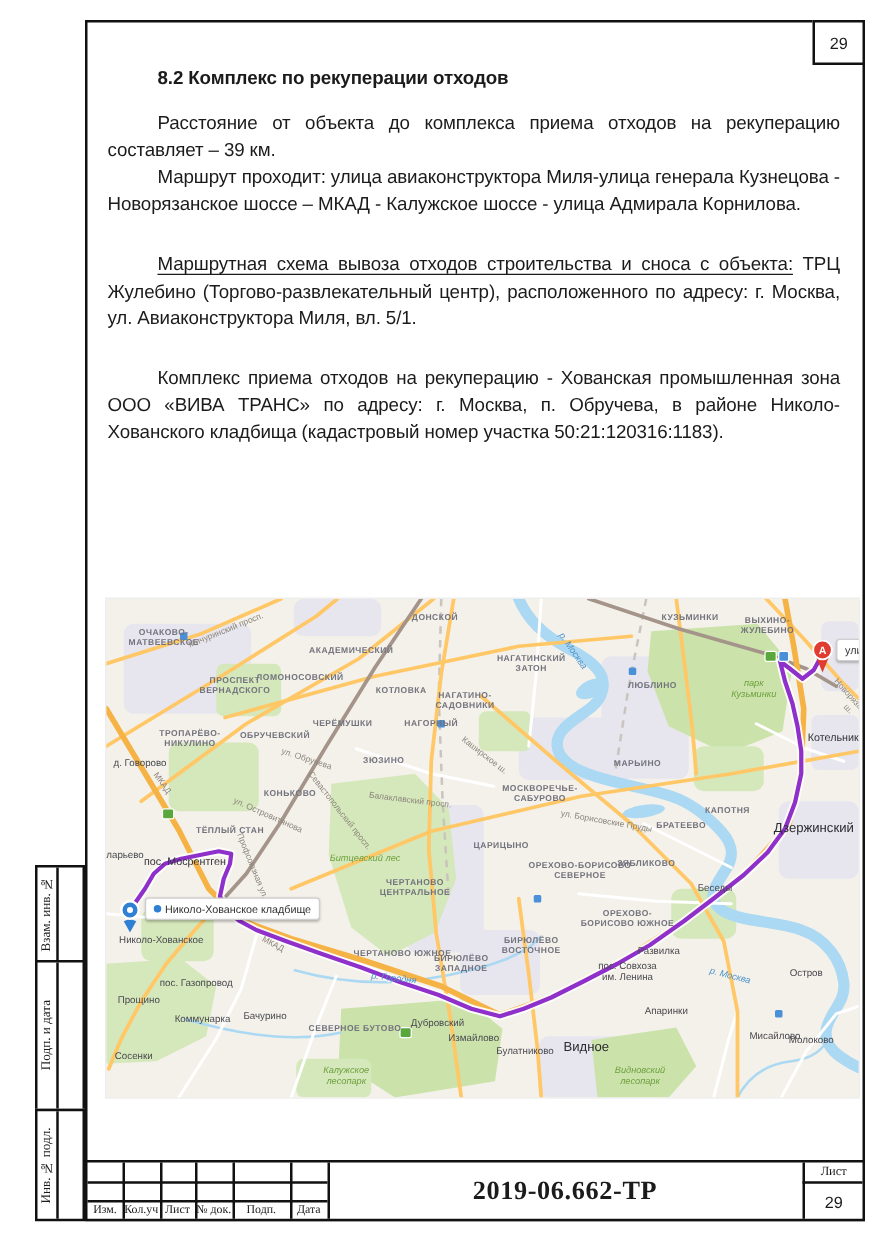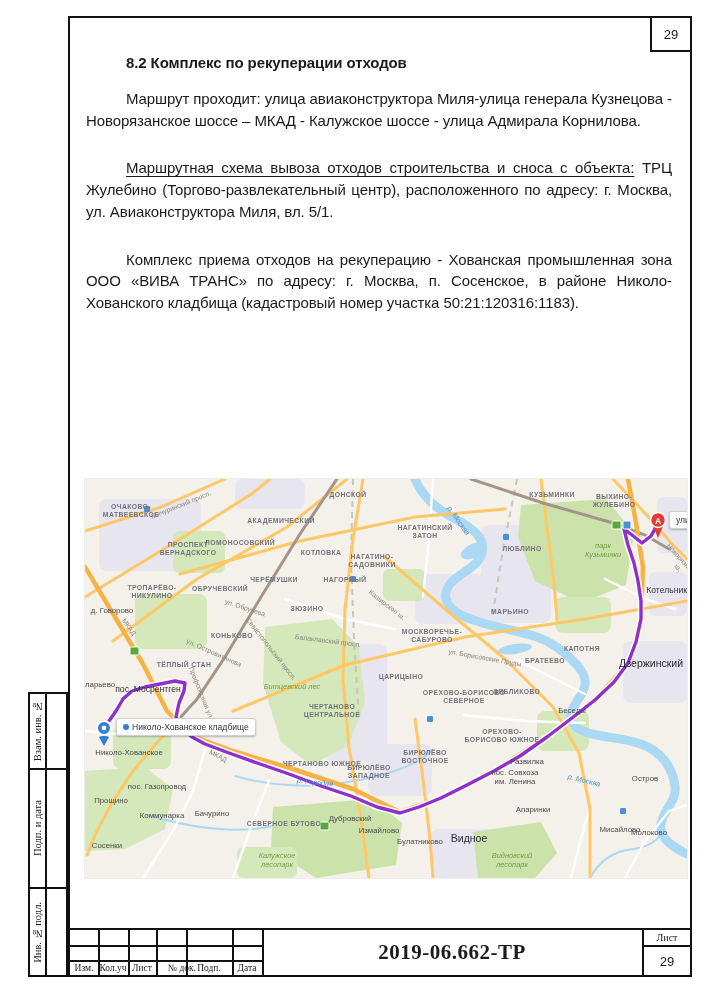--- a/index.html
+++ b/index.html
@@ -64,23 +64,24 @@
 </head>
 <body>
 
 <div class="frame"></div>
 <div class="pagenum-box">
   <span>29</span>
 </div>
 
 <div class="doc-text">
   <h1 class="doc-h">8.2 Комплекс по рекуперации отходов</h1>
+  <p>Расстояние от объекта до комплекса приема отходов на рекуперацию составляет – 39 км.</p>
   <p>Маршрут проходит: улица авиаконструктора Миля-улица генерала Кузнецова - Новорязанское шоссе – МКАД - Калужское шоссе - улица Адмирала Корнилова.</p>
   <p class="gap"><span class="ul">Маршрутная схема вывоза отходов строительства и сноса с объекта:</span><span> ТРЦ Жулебино (Торгово-развлекательный центр), расположенного по адресу: г. Москва, ул. Авиаконструктора Миля, вл. 5/1.</span></p>
-  <p class="gap">Комплекс приема отходов на рекуперацию - Хованская промышленная зона ООО «ВИВА ТРАНС» по адресу: г. Москва, п. Сосенское, в районе Николо-Хованского кладбища (кадастровый номер участка 50:21:120316:1183).</p>
+  <p class="gap">Комплекс приема отходов на рекуперацию - Хованская промышленная зона ООО «ВИВА ТРАНС» по адресу: г. Москва, п. Обручева, в районе Николо-Хованского кладбища (кадастровый номер участка 50:21:120316:1183).</p>
 </div>
 
 <div class="map">
   <svg width="602" height="399" viewBox="0 0 602 399">
     <rect x="0" y="0" width="602" height="399" fill="#f4f1ea"></rect>
     <g fill="#e7e6ee">
       <rect x="14" y="20" width="102" height="72" rx="8"></rect>
       <rect x="150" y="0" width="70" height="30" rx="8"></rect>
       <rect x="396" y="46" width="70" height="98" rx="8"></rect>
       <rect x="330" y="95" width="90" height="50" rx="8"></rect>
@@ -242,21 +243,21 @@
       <span class="lbl road" style="left: 302px; top: 126px; transform: translate(-50%, -50%) rotate(38deg);">Каширское ш.</span>
       <span class="lbl road" style="left: 400px; top: 179px; transform: translate(-50%, -50%) rotate(10deg);">ул. Борисовские Пруды</span>
       <span class="lbl road" style="left: 596px; top: 86px; transform: translate(-50%, -50%) rotate(48deg);">Новорязанское ш.</span>
       <span class="lbl caps" style="left: 379px; top: 218px; transform: translate(-50%, -50%);">ОРЕХОВО-БОРИСОВО
 СЕВЕРНОЕ</span>
       <span class="lbl caps" style="left: 432px; top: 213px; transform: translate(-50%, -50%);">ЗЯБЛИКОВО</span>
       <span class="lbl plain" style="left: 487px; top: 232px; transform: translate(-50%, -50%);">Беседы</span>
       <span class="lbl caps" style="left: 417px; top: 257px; transform: translate(-50%, -50%);">ОРЕХОВО-
 БОРИСОВО ЮЖНОЕ</span>
       <span class="lbl plain" style="left: 442px; top: 283px; transform: translate(-50%, -50%);">Развилка</span>
-      <span class="lbl plain" style="left: 430px; top: 299px; transform: translate(-50%, -50%);">пос. Совхоза
+      <span class="lbl plain" style="left: 417px; top: 299px; transform: translate(-50%, -50%);">пос. Совхоза
 им. Ленина</span>
       <span class="lbl plain" style="left: 560px; top: 300px; transform: translate(-50%, -50%);">Остров</span>
       <span class="lbl water" style="left: 499px; top: 302px; transform: translate(-50%, -50%) rotate(14deg);">р. Москва</span>
       <span class="lbl town big" style="left: 384px; top: 359px; transform: translate(-50%, -50%); text-align: right;">Видное</span>
       <span class="lbl plain" style="left: 335px; top: 363px; transform: translate(-50%, -50%);">Булатниково</span>
       <span class="lbl plain" style="left: 448px; top: 331px; transform: translate(-50%, -50%);">Апаринки</span>
       <span class="lbl plain" style="left: 535px; top: 351px; transform: translate(-50%, -50%);">Мисайлово</span>
       <span class="lbl plain" style="left: 564px; top: 354px; transform: translate(-50%, -50%);">Молоково</span>
       <span class="lbl green" style="left: 427px; top: 382px; transform: translate(-50%, -50%);">Видновский
 лесопарк</span>
@@ -293,19 +294,19 @@
   <div class="v" style="left:116px;height:45px;"></div>
   <div class="v" style="left:162px;height:45px;"></div>
   <div class="v" style="left:192px;height:45px;"></div>
   <div class="v" style="left:572px;height:45px;"></div>
   <div class="h" style="left:0;top:15px;width:192px;"></div>
   <div class="h" style="left:0;top:30px;width:192px;"></div>
   <div class="h" style="left:572px;top:15px;width:48px;"></div>
   <div class="cell-label" style="left:0;width:28px;top:38px;">Изм.</div>
   <div class="cell-label" style="left:28px;width:30px;top:38px;">Кол.уч</div>
   <div class="cell-label" style="left:58px;width:28px;top:38px;">Лист</div>
-  <div class="cell-label" style="left:86px;width:52px;top:38px;">№ док.</div>
+  <div class="cell-label" style="left:86px;width:30px;top:38px;">№ док.</div>
   <div class="cell-label" style="left:116px;width:46px;top:38px;">Подп.</div>
   <div class="cell-label" style="left:162px;width:30px;top:38px;">Дата</div>
   <div class="docnum">2019-06.662-ТР</div>
   <div class="sheet-l">Лист</div>
   <div class="sheet-n">29</div>
 </div>
 
 </body></html>

